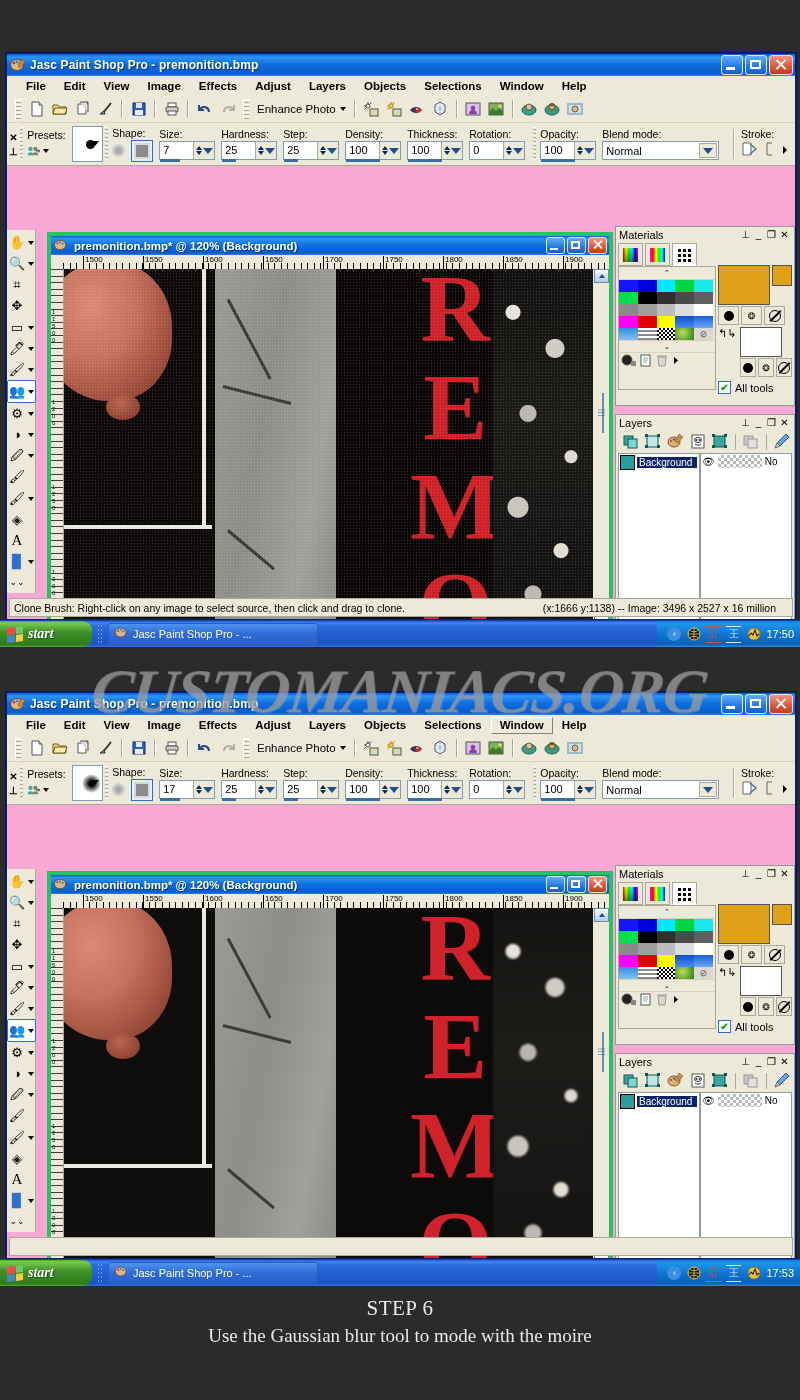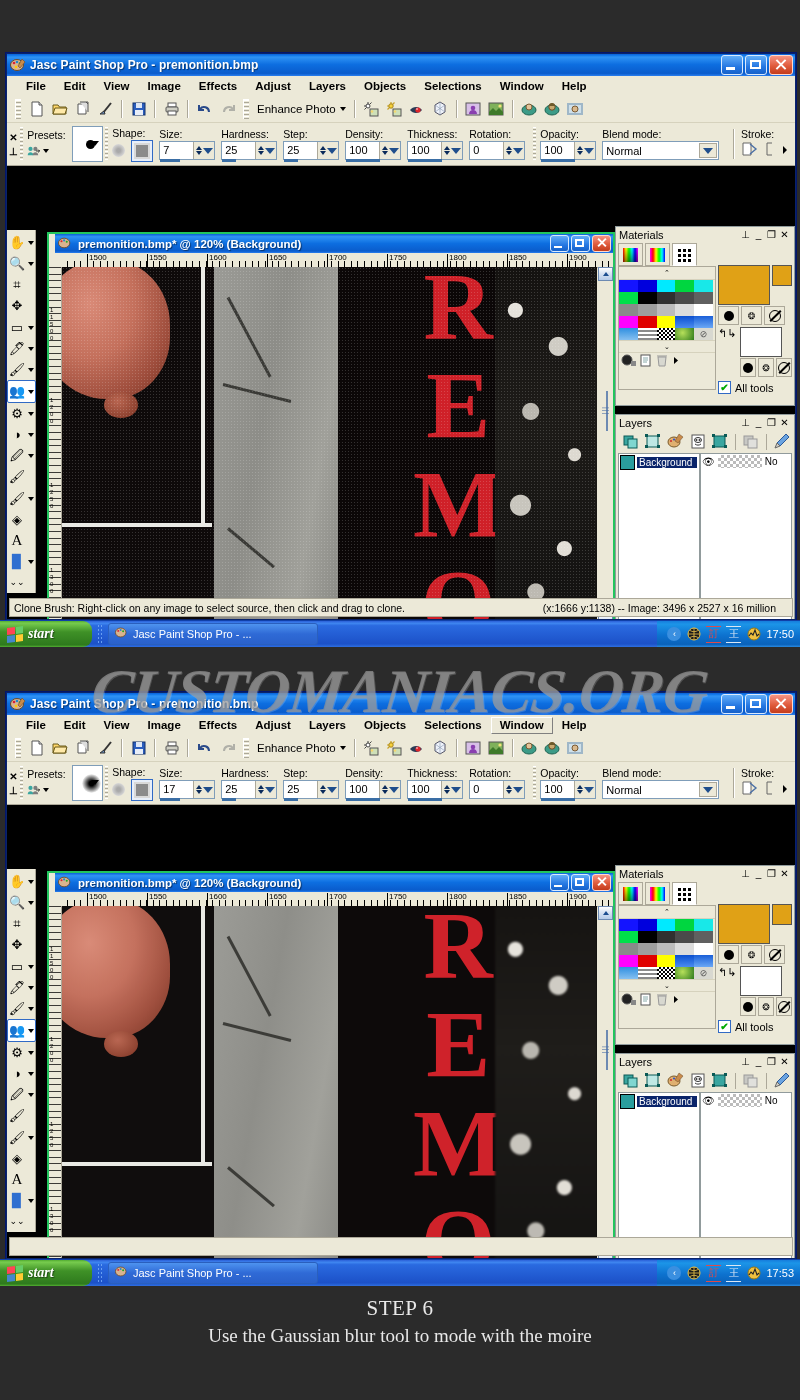--- a/index.html
+++ b/index.html
@@ -1,21 +1,21 @@
 <!DOCTYPE html>
 <html><head>
 <meta charset="utf-8">
 <style>
   html,body{margin:0;padding:0;background:#2b2b2b;}
   body{width:800px;height:1400px;overflow:hidden;font-family:"Liberation Sans",sans-serif;position:relative;}
 
   .page{position:absolute;inset:0;background:#2b2b2b;}
 
   
-  .psp{position:absolute;left:6px;width:788px;border:1px solid #0a246a;background:#000000;
+  .psp{position:absolute;left:6px;width:788px;border:1px solid #0a246a;background:#f9a8d4;
        box-shadow:0 0 0 1px #04166b;overflow:hidden;}
   .psp.win1{top:53px;height:565px;}
   .psp.win2{top:692px;height:565px;}
 
   .titlebar{height:22px;background:linear-gradient(180deg,#0a5fd8 0%,#1076e8 6%,#2f93f5 14%,#0d6ee0 48%,#0a5ccc 88%,#2a7ff0 100%);
             display:flex;align-items:center;padding:0 2px 0 3px;position:relative;}
   .tb-icon{width:16px;height:16px;margin-right:4px;position:relative;flex:0 0 16px;}
   .tb-title{color:#fff;font-size:12px;font-weight:bold;letter-spacing:.1px;text-shadow:1px 1px 1px rgba(0,0,0,.5);
             white-space:nowrap;overflow:hidden;}
   .tb-spacer{flex:1;}
@@ -81,21 +81,21 @@
 
   
   .toolpal{position:absolute;left:0;top:176px;width:28px;bottom:26px;background:#ece9d8;border-right:1px solid #aca899;
            display:flex;flex-direction:column;align-items:center;padding-top:2px;}
   .tool{width:26px;height:22px;display:flex;align-items:center;position:relative;justify-content:flex-start;padding-left:1px;}
   .tool .gl{width:17px;text-align:center;font-size:13px;line-height:1;}
   .tool .ca{position:absolute;right:1px;top:9px;width:0;height:0;border-left:3px solid transparent;border-right:3px solid transparent;border-top:4px solid #000;}
   .tool.sel{background:#fff;border:1px solid #316ac5;border-radius:2px;}
 
   
-  .childwin{position:absolute;background:#ece9d8;border:2px solid #22c55e;padding-left:6px;}
+  .childwin{position:absolute;background:#ece9d8;border:4px solid #22c55e;}
   .ctitle{height:19px;background:linear-gradient(180deg,#0a5fd8,#2f93f5 14%,#0d6ee0 50%,#0a5ccc 90%,#2a7ff0);
           display:flex;align-items:center;padding:0 2px 0 3px;}
   .ctitle .t{color:#fff;font-size:11.5px;font-weight:bold;text-shadow:1px 1px 1px rgba(0,0,0,.5);white-space:nowrap;}
   .cbtn{width:17px;height:15px;border:1px solid #d9eaff;border-radius:3px;position:relative;
         background:linear-gradient(180deg,#63aef8,#2577e2 60%,#1661c9);}
   .cbtn.close{background:linear-gradient(180deg,#f79484,#e05b3c 55%,#c33c1c);border-color:#ffd9cf;}
   .cbtn i{position:absolute;background:#fff;display:block;}
   .cbtn.min i{left:3px;bottom:3px;width:8px;height:2px;}
   .cbtn.max i{left:3px;top:3px;width:9px;height:8px;border:2px solid #fff;background:transparent;box-sizing:border-box;}
   .cbtn.close i.a,.cbtn.close i.b{left:8px;top:1px;width:2px;height:11px;}

